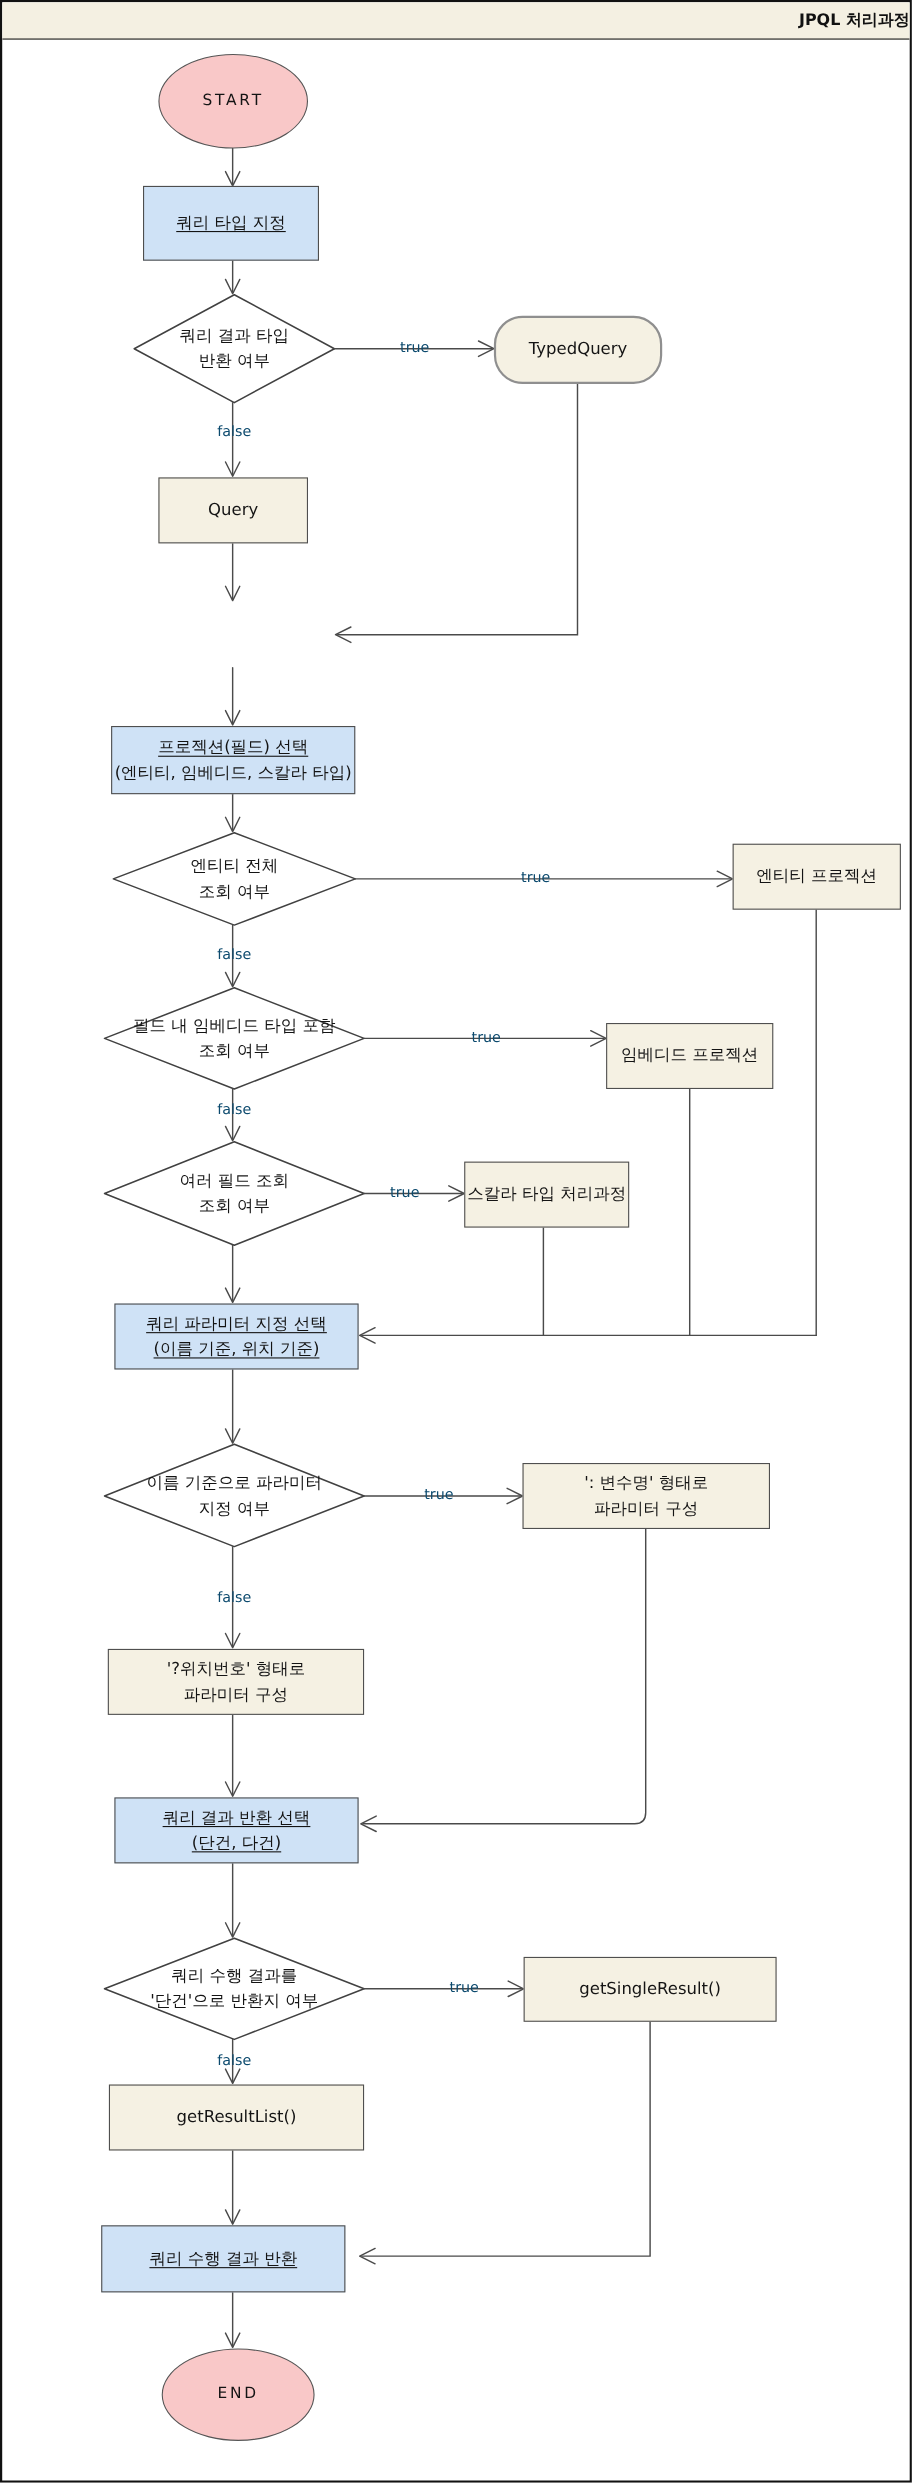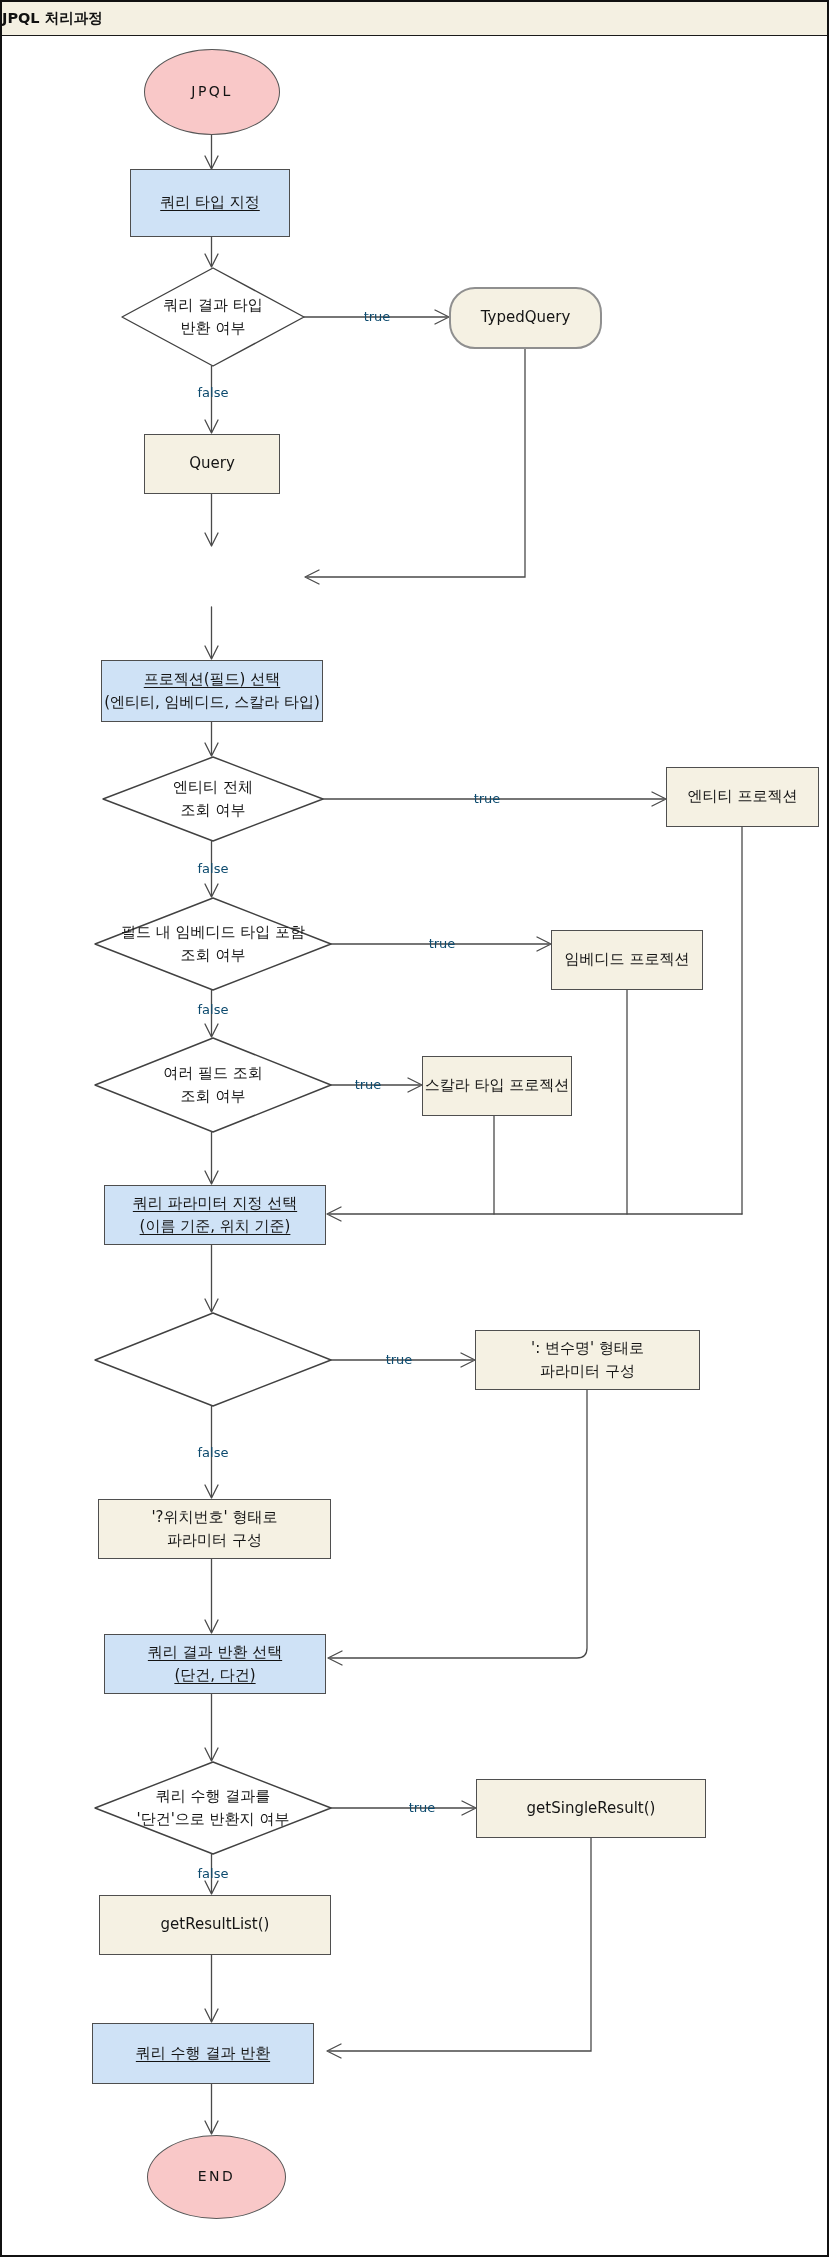--- a/index.html
+++ b/index.html
@@ -5,21 +5,21 @@
   html,body { margin:0; padding:0; background:#e8e8e8; }
   .frame {
     position:relative; width:829px; height:2257px;
     background:#ffffff; border:2px solid #111;
     box-sizing:border-box; overflow:hidden;
     font-family:"DejaVu Sans", "Liberation Sans", sans-serif;
   }
   .titlebar {
     position:absolute; top:0; left:0; width:100%; height:34px;
     background:#f4f0e2; border-bottom:1.6px solid #1a1a1a;
-    display:flex; align-items:center; justify-content:flex-start;
+    display:flex; align-items:center; justify-content:flex-end;
     font-size:14.5px; font-weight:bold; color:#111; box-sizing:border-box;
     z-index:3;
   }
   svg.underlay { position:absolute; top:0; left:0; z-index:1; }
   .node {
     position:absolute; display:flex; flex-direction:column;
     align-items:center; justify-content:center; text-align:center;
     font-size:15px; line-height:1.55; color:#141414;
     box-sizing:border-box; z-index:2; white-space:nowrap;
   }
@@ -113,21 +113,21 @@
       <polyline points="203,1746 209.5,1759 216,1746"></polyline>
       <polyline points="460,1799 474,1806 460,1813"></polyline>
       <polyline points="203,1879 209.5,1892 216,1879"></polyline>
       <polyline points="203,2007 209.5,2020 216,2007"></polyline>
       <polyline points="339,2042 325,2049 339,2056"></polyline>
       <polyline points="203,2119 209.5,2132 216,2119"></polyline>
     </g>
   </svg>
 
   <div class="node terminal" style="left:142px;top:47px;width:136px;height:86px;">
-    <span>JPQL</span>
+    <span>START</span>
   </div>
 
   <div class="node process" style="left:128px;top:167px;width:160px;height:68px;">
     <span class="u">쿼리 타입 지정</span>
   </div>
 
   <div class="node dlabel" style="left:111px;top:291px;width:200px;height:48px;">
     <span>쿼리 결과 타입</span>
     <span>반환 여부</span>
   </div>
@@ -163,28 +163,32 @@
   <div class="node io" style="left:549px;top:928px;width:152px;height:60px;">
     <span>임베디드 프로젝션</span>
   </div>
 
   <div class="node dlabel" style="left:93px;top:1059px;width:236px;height:48px;">
     <span>여러 필드 조회</span>
     <span>조회 여부</span>
   </div>
 
   <div class="node io" style="left:420px;top:1054px;width:150px;height:60px;">
-    <span>스칼라 타입 프로젝션</span>
+    <span>스칼라 타입 처리과정</span>
   </div>
 
   <div class="node process" style="left:102px;top:1183px;width:222px;height:60px;">
     <span class="u">쿼리 파라미터 지정 선택</span>
     <span class="u">(이름 기준, 위치 기준)</span>
   </div>
 
+  <div class="node dlabel" style="left:93px;top:1334px;width:236px;height:48px;">
+    <span>이름 기준으로 파라미터</span>
+    <span>지정 여부</span>
+  </div>
 
   <div class="node io" style="left:473px;top:1328px;width:225px;height:60px;">
     <span>': 변수명' 형태로</span>
     <span>파라미터 구성</span>
   </div>
 
   <div class="node io" style="left:96px;top:1497px;width:233px;height:60px;">
     <span>'?위치번호' 형태로</span>
     <span>파라미터 구성</span>
   </div>

